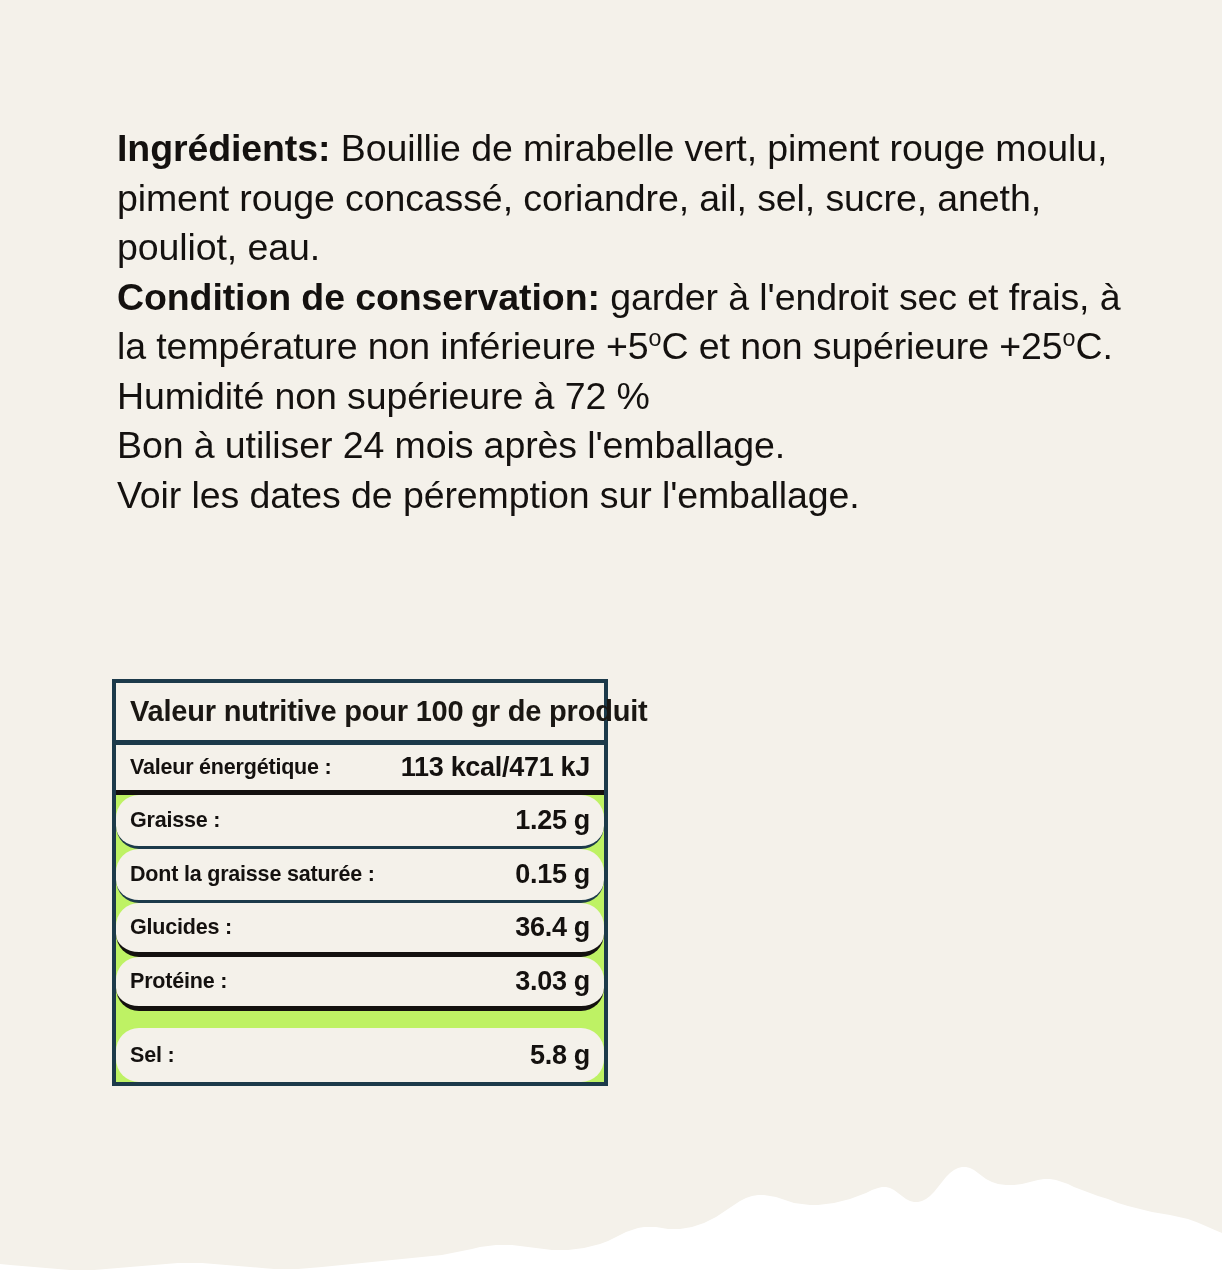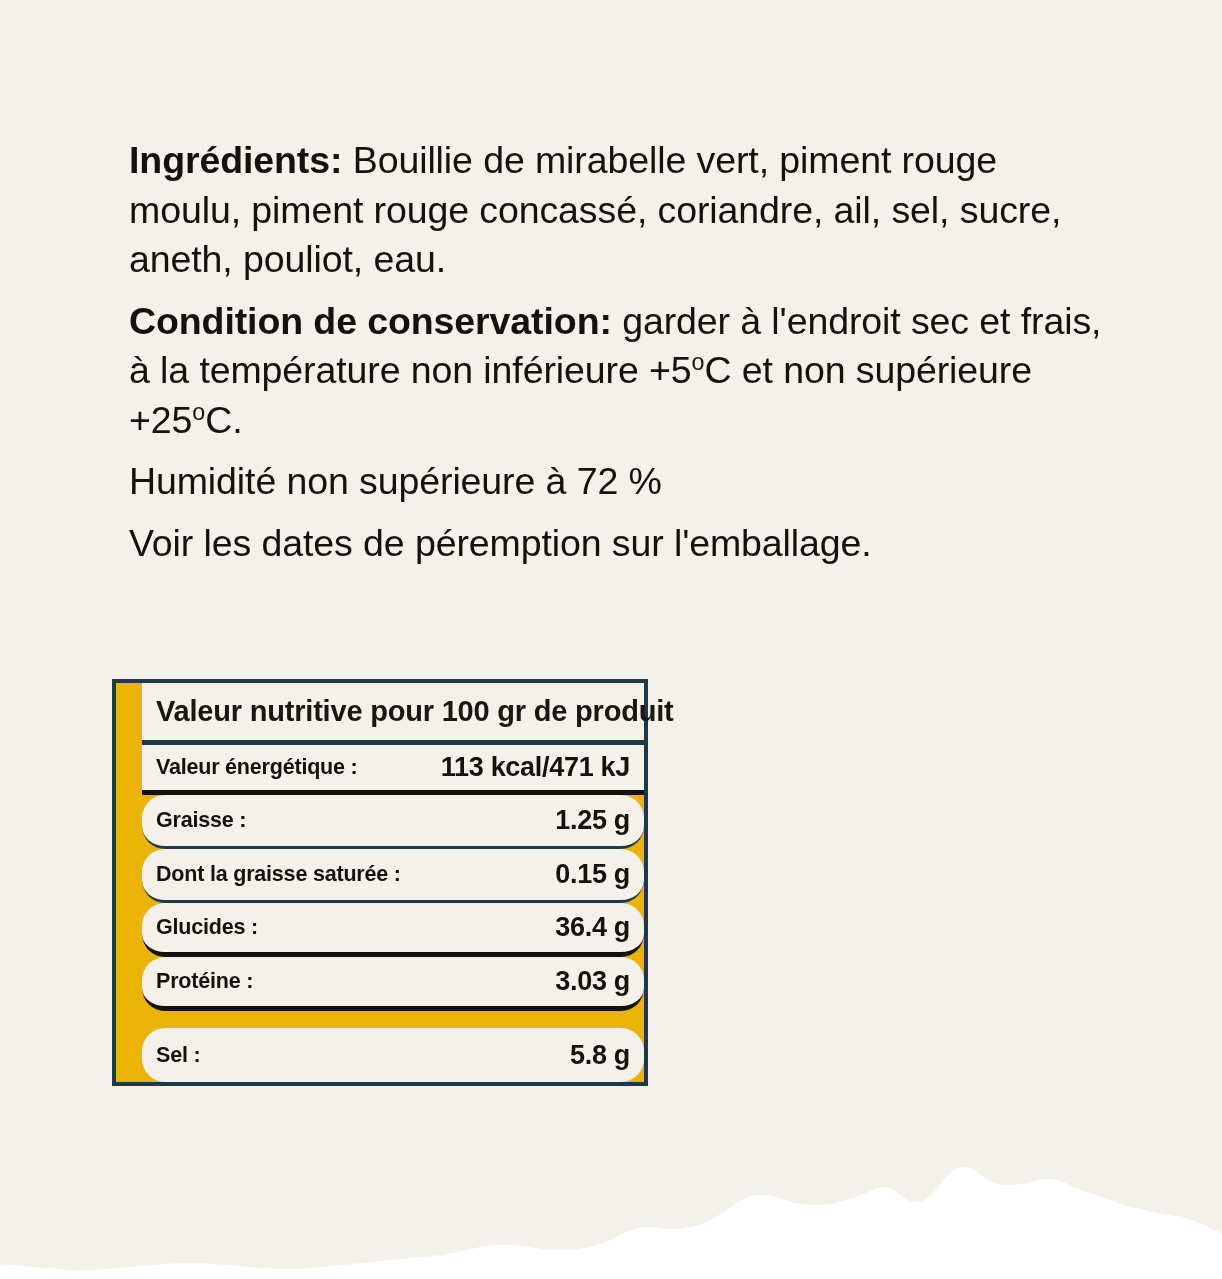--- a/index.html
+++ b/index.html
@@ -44,21 +44,21 @@
 
   
   #text-block {
     position: absolute;
     left: 117px;
     top: 124px;
     width: 1010px;
   }
 
   .para {
-    margin: 12px;
+    margin: 0;
     color: #14110f;
     font-size: 37.5px;
     line-height: 49.5px;
     letter-spacing: -0.1px;
     white-space: pre-wrap;
   }
   .para b, .lead {
     font-weight: bold;
   }
   .deg {
@@ -66,25 +66,24 @@
     vertical-align: super;
     line-height: 0;
     letter-spacing: 0;
   }
 
   
   #nutrition-table {
     position: absolute;
     left: 112px;
     top: 679px;
-    width: 536px;
+    width: 496px;
     border: 4px solid #1C3A4A;
-    background: #eab308;
+    background: #bef264;
     box-sizing: border-box;
-    padding-left: 26px;
   }
   .nrow {
     display: flex;
     align-items: center;
     justify-content: space-between;
     box-sizing: border-box;
     border-bottom: 3px solid #1C3A4A;
     background: #F4F1EA;
     padding: 0 10px 0 14px;
   }
@@ -139,20 +138,21 @@
   <div id="paper"></div>
 
   <div id="text-block">
 
     <p class="para"><b class="lead">Ingrédients:</b><span> Bouillie de mirabelle vert, piment rouge moulu, piment rouge concassé, coriandre, ail, sel, sucre, aneth, pouliot, eau.</span></p>
 
     <p class="para"><b class="lead">Condition de conservation:</b><span> garder à l'endroit sec et frais, à la température non inférieure +5</span><span class="deg">o</span><span>C et non supérieure +25</span><span class="deg">o</span><span>C.</span></p>
 
     <p class="para">Humidité non supérieure à 72 %</p>
 
+    <p class="para">Bon à utiliser 24 mois après l'emballage.</p>
 
     <p class="para">Voir les dates de péremption sur l'emballage.</p>
 
   </div>
 
   <div id="nutrition-table">
 
     <div class="nrow header-row">
       <span class="nlabel">Valeur nutritive pour 100 gr de produit</span>
     </div>

